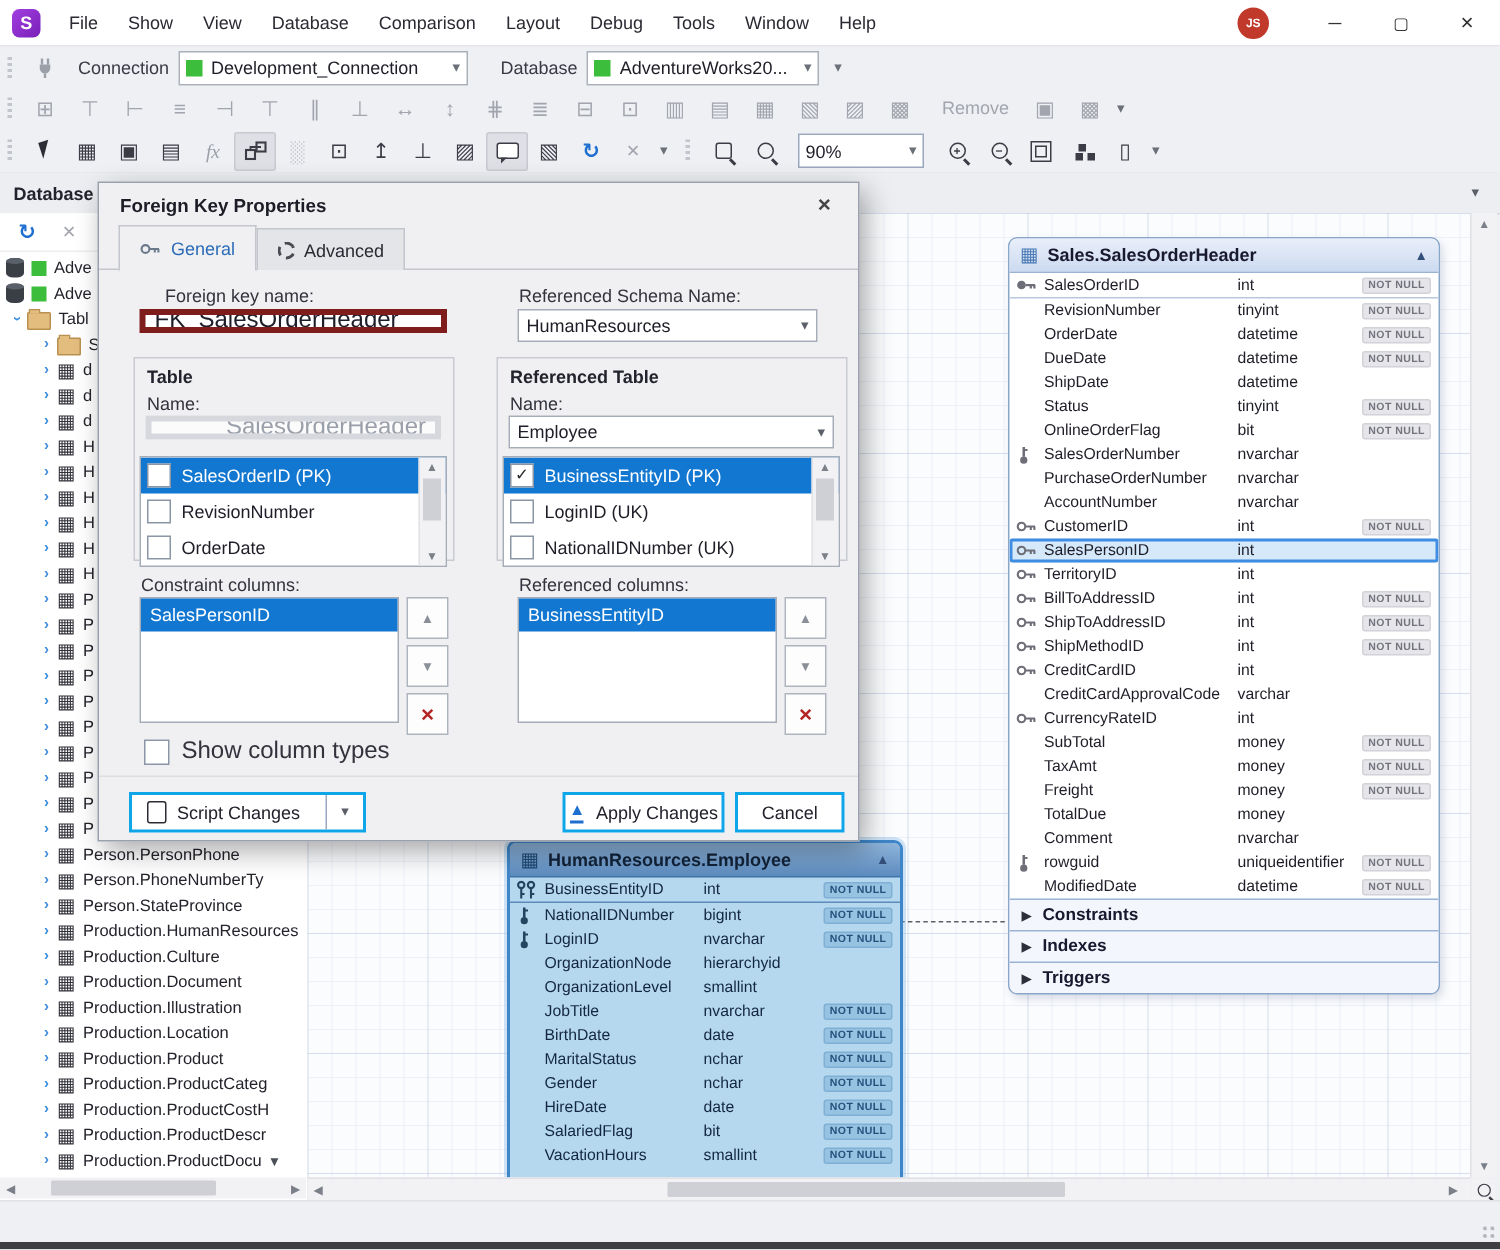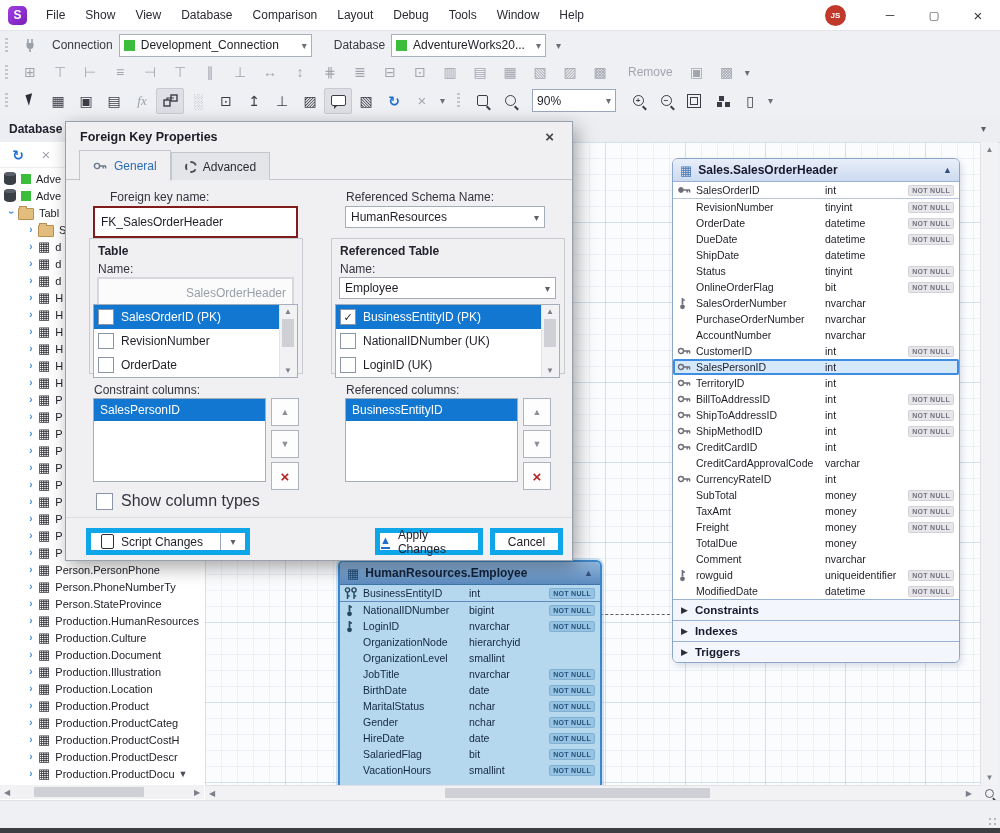--- a/index.html
+++ b/index.html
@@ -117,21 +117,21 @@
           box-shadow:4px 6px 18px rgba(0,0,0,.35);z-index:20;}
   .dlg-title{height:29px;display:flex;align-items:center;padding:0 14px;font-weight:bold;font-size:12.5px;color:#1c1c26;}
   .dlg-close{margin-left:auto;font-size:15px;color:#444;padding:0 4px;}
   .dlg-tabs{display:flex;align-items:flex-end;height:29px;padding-left:13px;position:relative;}
   .dlg-tabs::after{content:"";position:absolute;left:0;right:0;bottom:0;height:1px;background:#c3c6cd;}
   .dtab{height:27px;display:flex;align-items:center;gap:6px;padding:0 13px;border:1px solid #c3c6cd;border-bottom:none;
         background:#e4e5e9;color:#2a2a33;position:relative;z-index:2;}
   .dtab.active{background:#f0f0f2;color:#2b6cb8;height:29px;margin-bottom:-1px;border-bottom:1px solid #f0f0f2;}
   .gear{width:8px;height:8px;border:2.5px dashed #4a4a52;border-radius:50%;}
   .dlabel{position:absolute;font-size:12px;color:#33333d;}
-  .dinput{position:absolute;height:32px;background:#fff;border:2px solid #7f1d1d;font-size:12px;padding:0 6px;
+  .dinput{position:absolute;height:16px;background:#fff;border:4px solid #7f1d1d;font-size:16px;padding:0 6px;
           font-family:inherit;color:#1e1e28;box-sizing:border-box;}
   .dinput:disabled{background:#fbfbfc;border-color:#d6d8de;color:#9aa0a9;text-align:right;}
   .dcombo{position:absolute;height:22px;background:#fff;border:1px solid #a6adb8;display:flex;align-items:center;
           padding:0 5px;box-sizing:border-box;font-size:12px;}
   .dcombo .carat{margin-left:auto;color:#5a5f68;font-size:10px;}
   .group{position:absolute;border:1px solid #c9cbd2;}
   .gtitle{position:absolute;left:8px;top:5px;font-weight:bold;font-size:12px;color:#23232e;}
   .chklist{position:absolute;background:#fff;border:1px solid #a6adb8;overflow:hidden;}
   .chkrow{height:24px;display:flex;align-items:center;padding:0 4px;gap:7px;font-size:12px;}
   .chkrow.sel{background:#1177d1;color:#fff;}
@@ -141,21 +141,21 @@
   .lscroll .a{position:absolute;left:0;width:16px;text-align:center;color:#7a7f88;font-size:8px;}
   .lscroll .t{position:absolute;left:2px;width:12px;background:#cfd0d6;}
   .plainlist{position:absolute;background:#fff;border:1px solid #a6adb8;}
   .prow{height:22px;display:flex;align-items:center;padding:0 6px;font-size:12px;}
   .prow.sel{background:#1177d1;color:#fff;}
   .sqbtn{position:absolute;width:26px;height:26px;background:#fdfdfe;border:1px solid #aeb4be;display:flex;align-items:center;justify-content:center;
          color:#8a8f98;font-size:9px;}
   .sqbtn.red{color:#b42424;font-size:15px;font-weight:bold;}
   .dchk{position:absolute;display:flex;align-items:center;gap:8px;font-size:16px;color:#33333d;}
   .dchk .cbx{width:15px;height:15px;}
-  .dbtn{position:absolute;height:27px;background:#fff;border:5px solid #0ea5e9;display:flex;align-items:center;justify-content:center;
+  .dbtn{position:absolute;height:27px;background:#fff;border:2px solid #0ea5e9;display:flex;align-items:center;justify-content:center;
         gap:7px;font-size:12px;color:#22222c;box-sizing:border-box;}
   .split-main{padding:0 10px;}
   .split-dd{width:24px;border-left:1px solid #97a8c2;align-self:stretch;display:flex;align-items:center;justify-content:center;color:#5a5f68;font-size:10px;}
   .scripti{width:11px;height:13px;border:1.7px solid #2d2d35;border-radius:2px;}
   .applyi{color:#1f6fd0;font-size:11px;line-height:1;display:flex;flex-direction:column;align-items:center;}
   .applyi i{display:block;width:9px;height:2px;background:#1f6fd0;margin-top:1px;}
   .keyico{display:inline-flex;}
 </style>
 </head>
 <body>
@@ -901,25 +901,25 @@
           <span class="carat">▾</span>
         </div>
       </div>
       <div class="chklist" style="left:269px;top:124px;width:223px;height:72px;" id="refList">
           <div class="chkrow sel">
             <span class="cbx">✓</span>
             <span>BusinessEntityID (PK)</span>
           </div>
           <div class="chkrow">
             <span class="cbx"></span>
-            <span>NationalIDNumber (UK)</span>
+            <span>LoginID (UK)</span>
           </div>
           <div class="chkrow">
             <span class="cbx"></span>
-            <span>LoginID (UK)</span>
+            <span>NationalIDNumber (UK)</span>
           </div>
           <div class="lscroll">
             <span class="a" style="top:2px">▲</span>
             <span class="t" style="top:14px;height:28px;"></span>
             <span class="a" style="bottom:2px">▼</span>
           </div>
         </div>
 
       <span class="dlabel" style="left:28px;top:203px;">Constraint columns:</span>
       <div class="plainlist" style="left:27px;top:218px;width:171px;height:82px;" id="conList">

